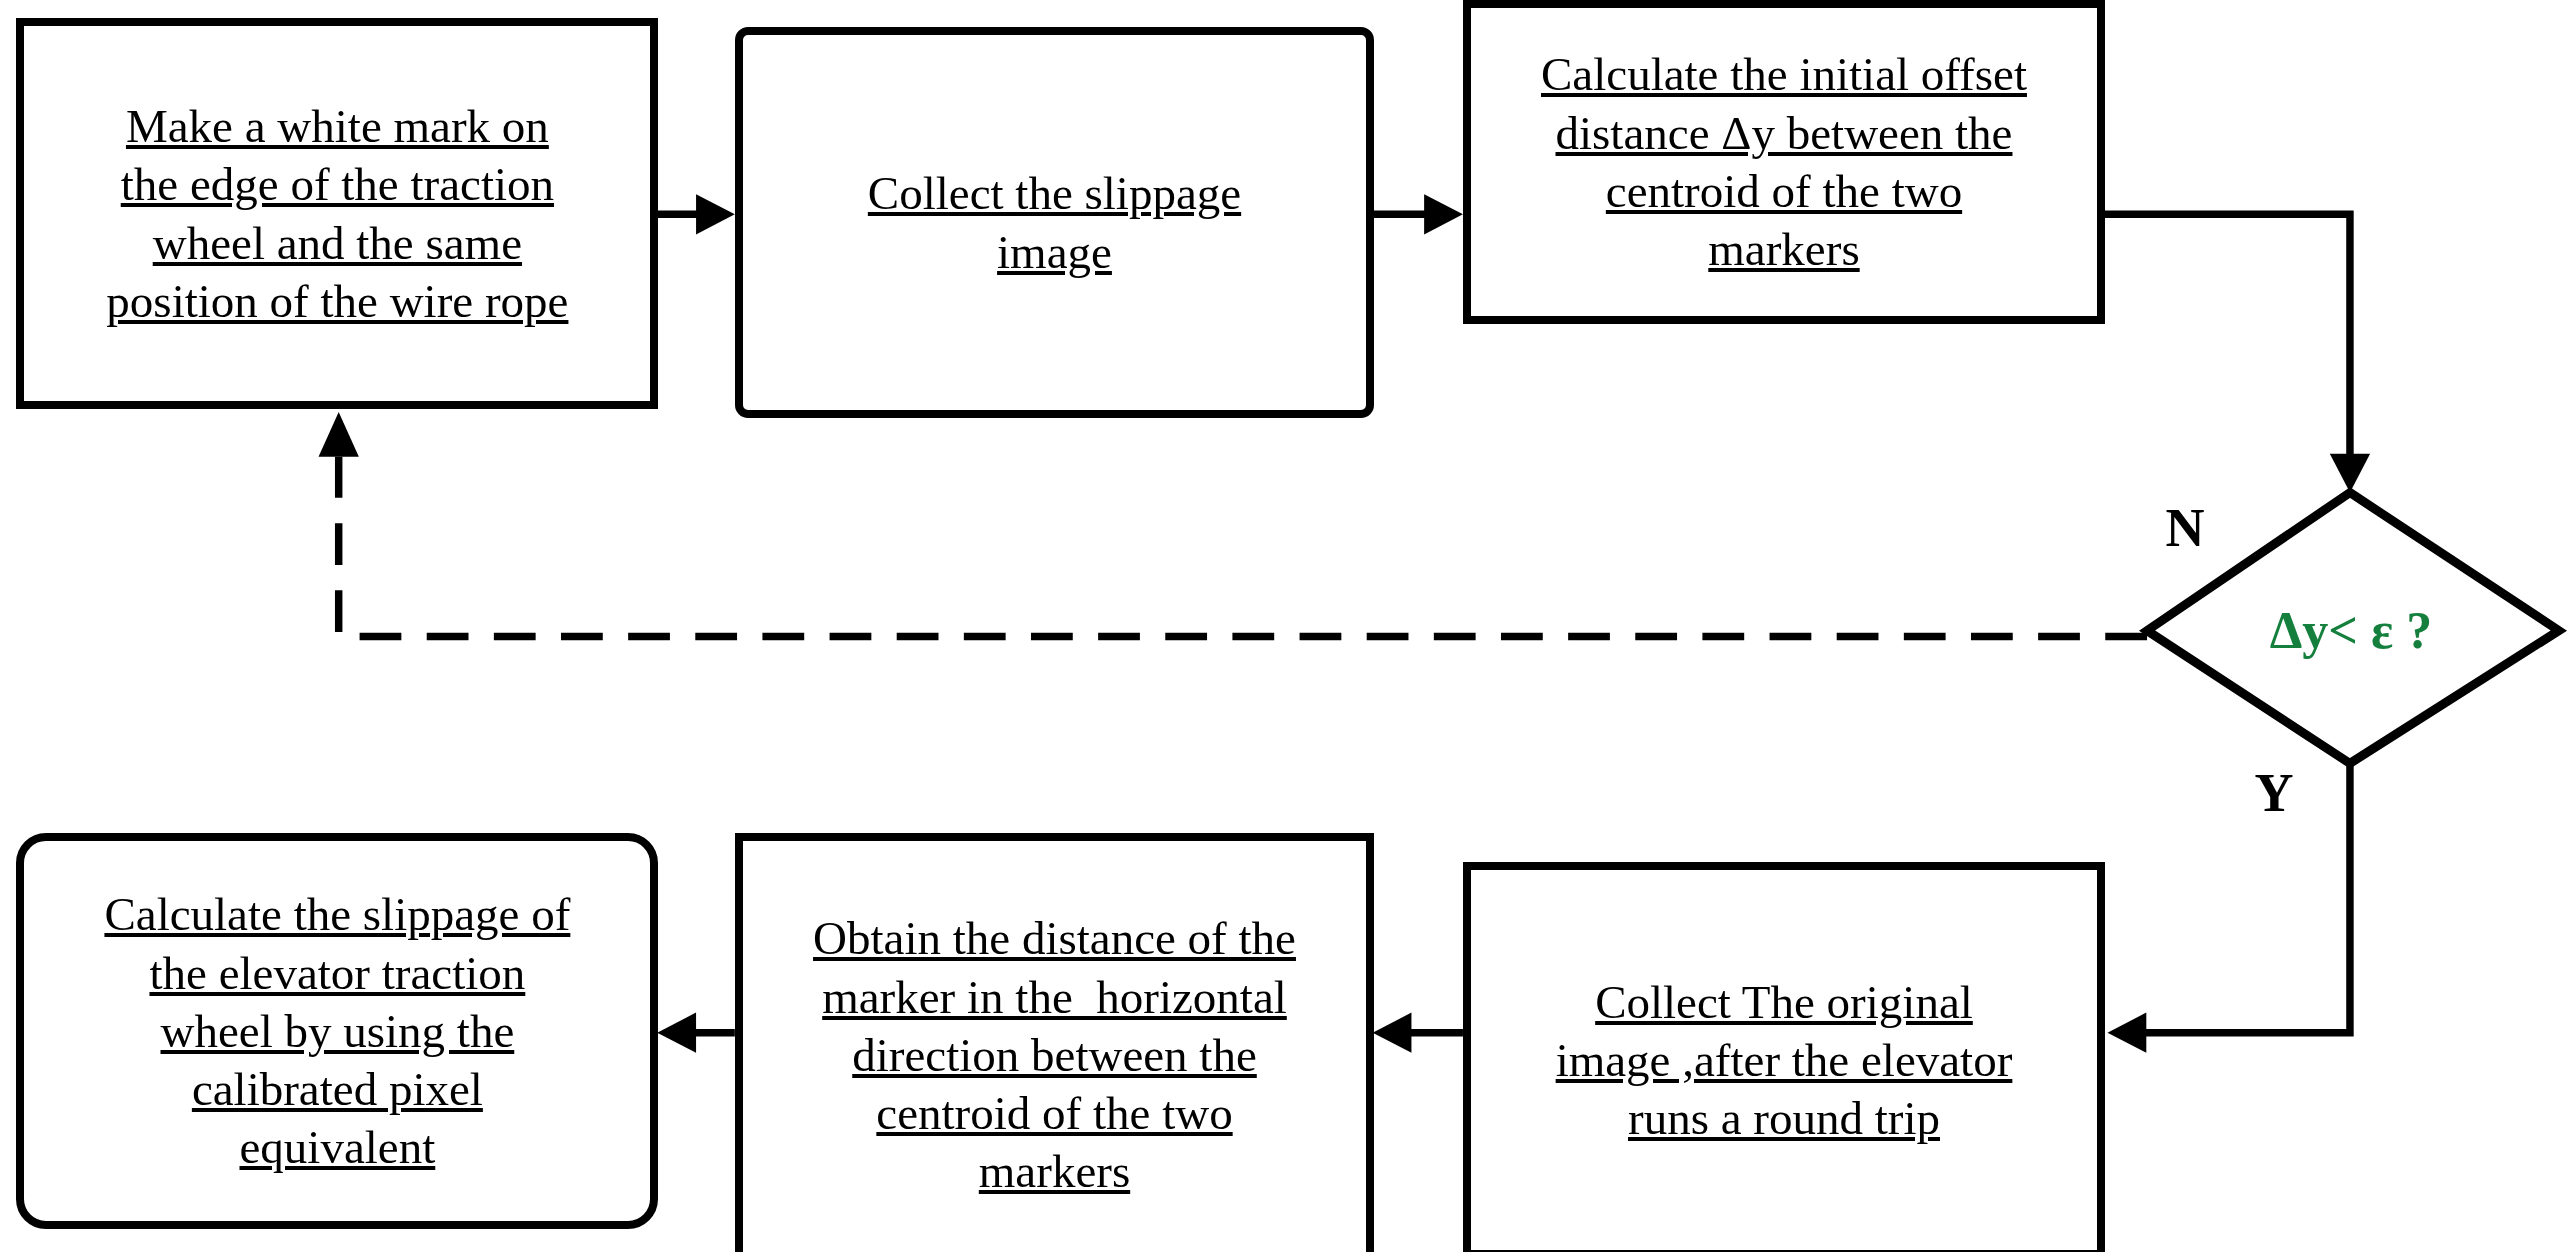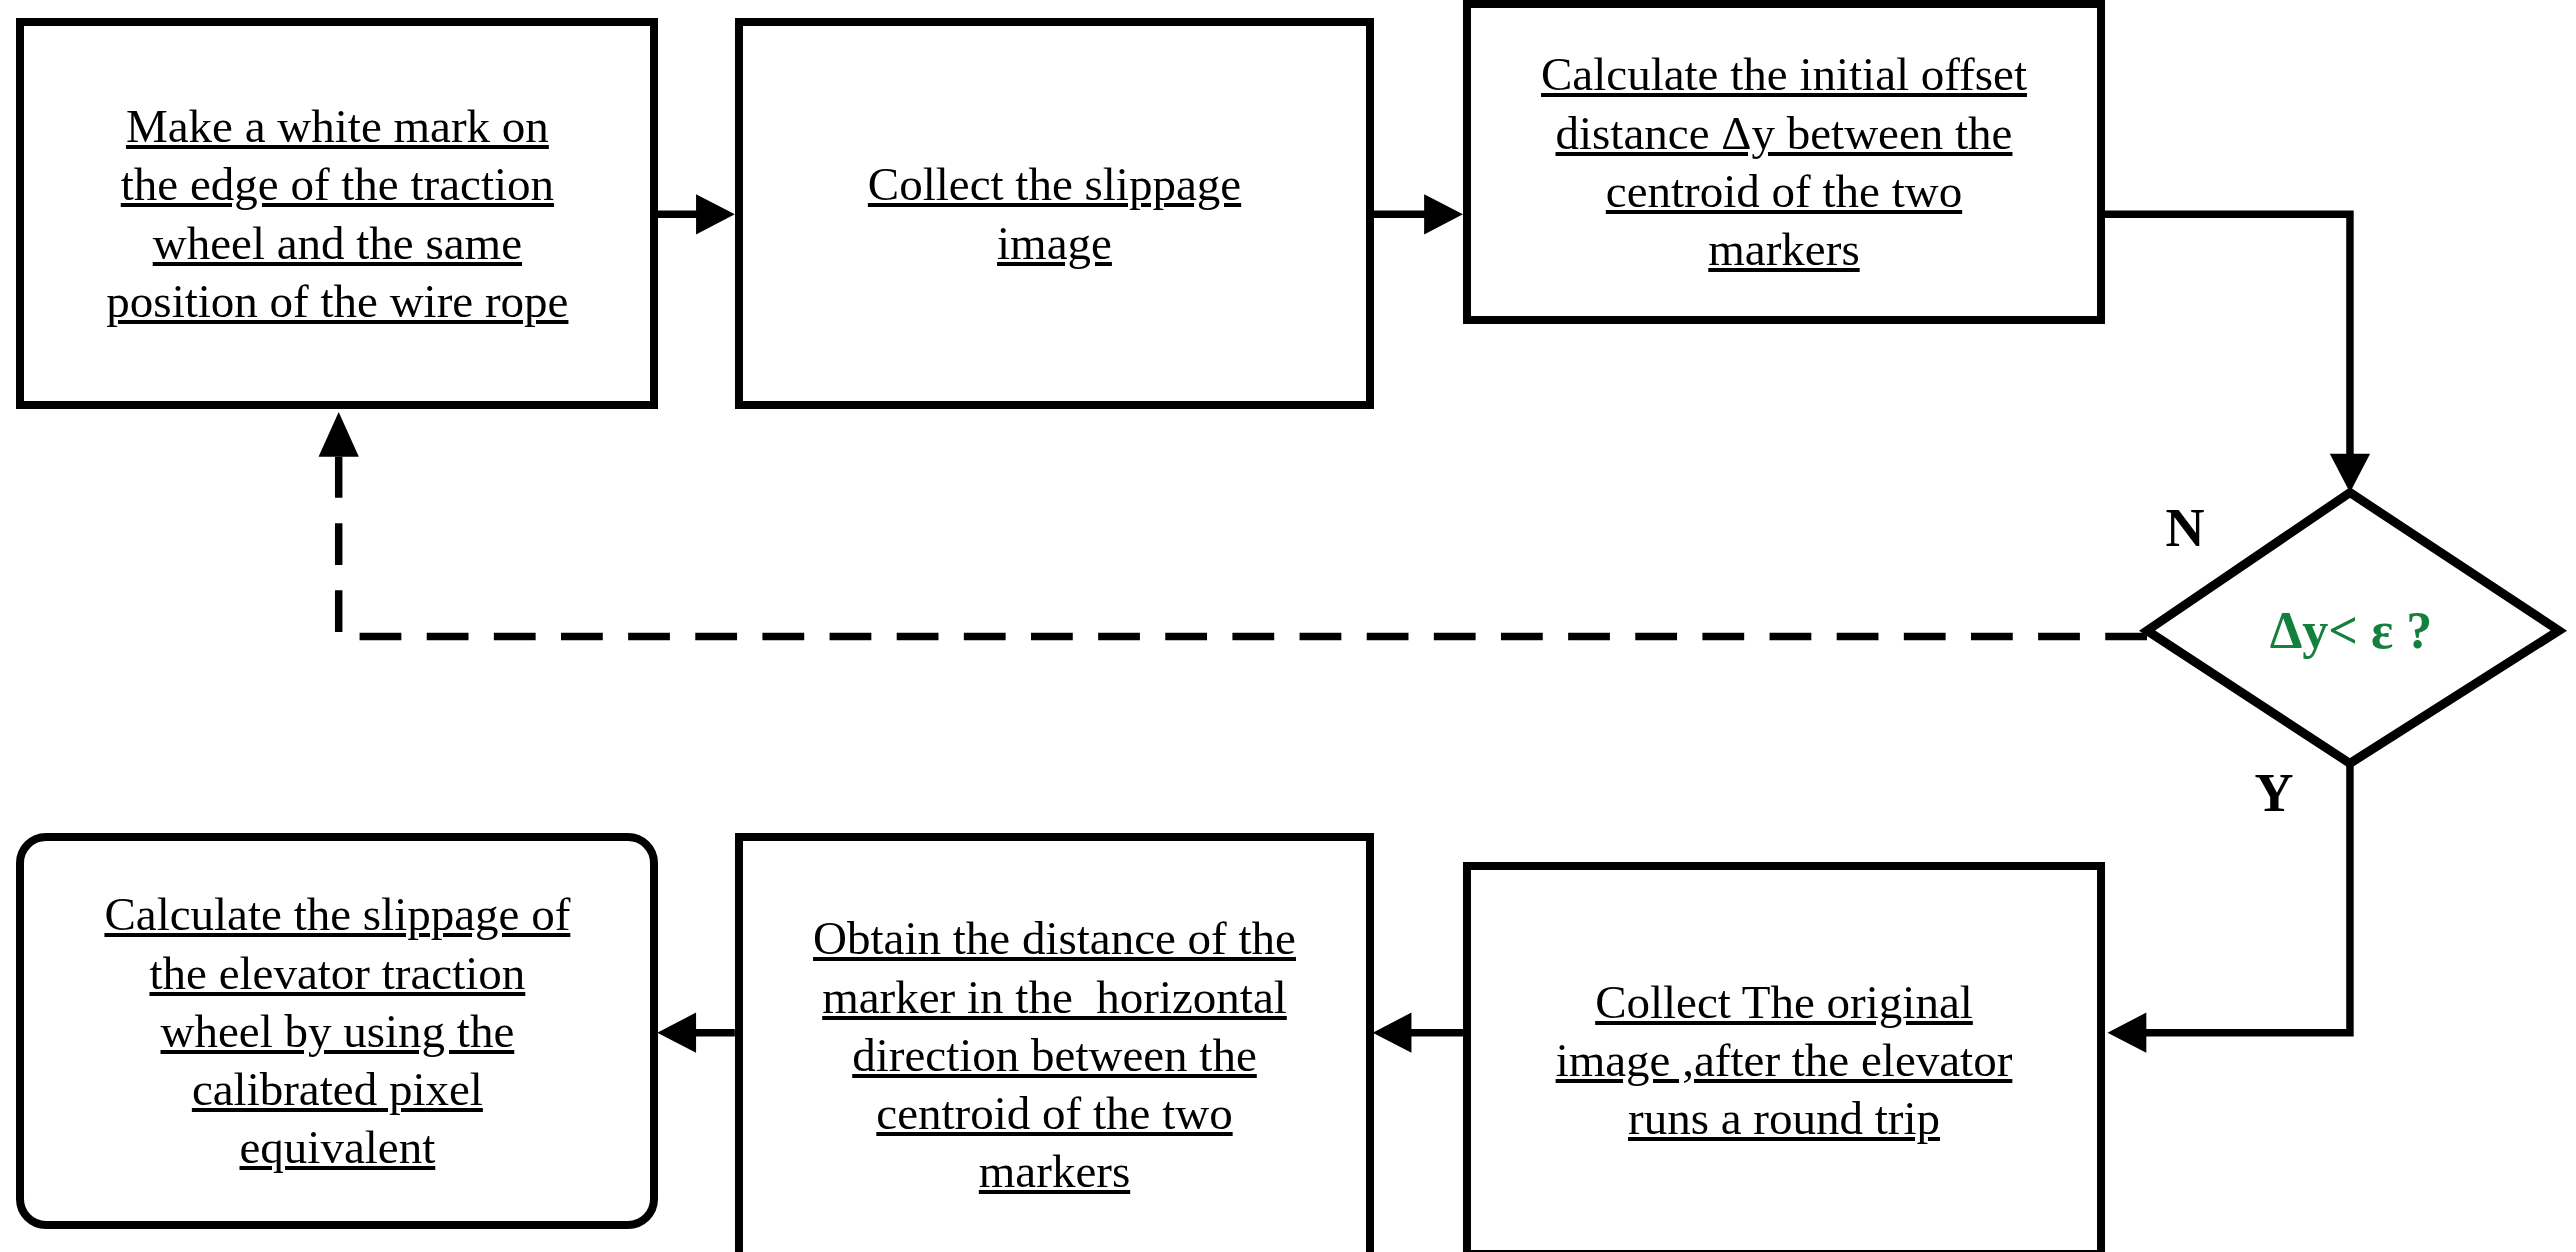--- a/index.html
+++ b/index.html
@@ -91,21 +91,21 @@
     <polygon points="454,552 427,612 481,612" fill="#000"></polygon>
   </svg>
 
   <div class="box" style="left:16.4px; top:18px; width:642px; height:391px;">
     <div class="box-text">Make a white mark on
 the edge of the traction
 wheel and the same
 position of the wire rope</div>
   </div>
 
-  <div class="box" style="left:735px; top:18px; width:639px; height:391px;">
+  <div class="box" style="left:735px; top:27px; width:639px; height:391px;border-radius:13px;">
     <div class="box-text">Collect the slippage
 image</div>
   </div>
 
   <div class="box" style="left:1463px; top:0; width:642px; height:324px;">
     <div class="box-text">Calculate the initial offset
 distance Δy between the
 centroid of the two
 markers</div>
   </div>

